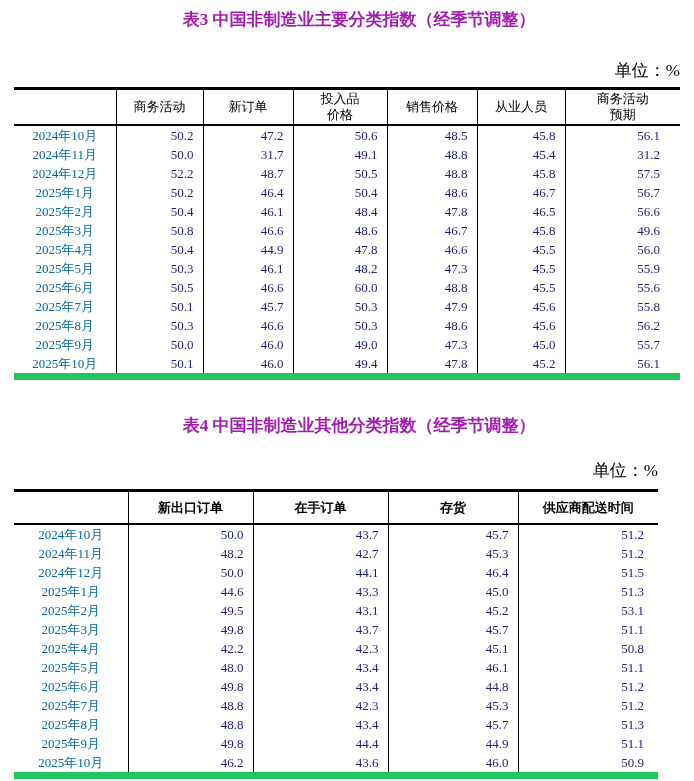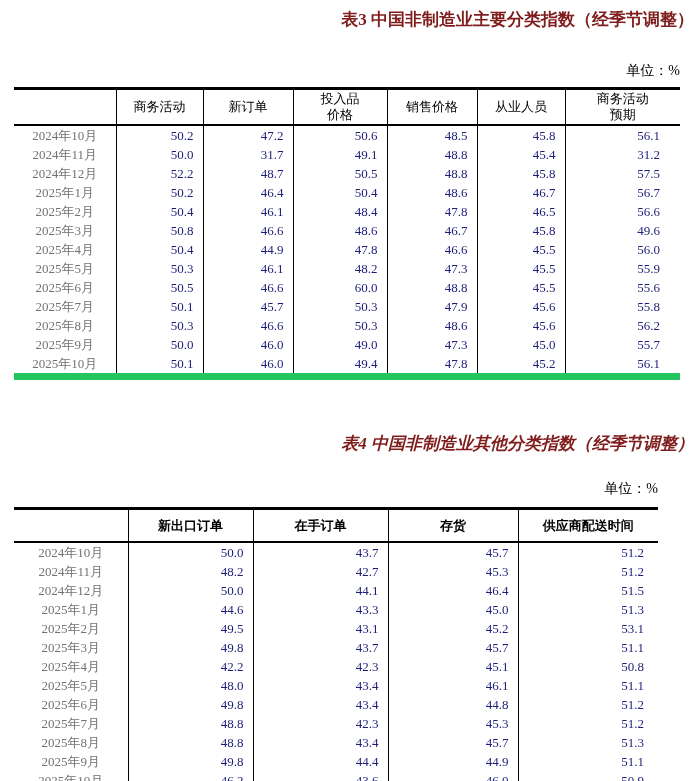--- a/index.html
+++ b/index.html
@@ -1,47 +1,47 @@
 <!DOCTYPE html>
 <html><head>
 <meta charset="utf-8">
 <style>
   html,body{margin:0;padding:0;}
   body{
     width:694px;height:781px;background:#ffffff;overflow:hidden;
     font-family:"Liberation Serif","DejaVu Serif",serif;color:#000;
   }
   .tbl-title{
-    font-size:17px;font-weight:bold;text-align:right;
-    margin:0;line-height:20px;color:#7f1d1d;padding-left:24px;
+    font-size:17px;font-weight:bold;text-align:center;
+    margin:0;line-height:20px;color:#a21caf;padding-left:24px;
   }
   #t3-title{padding-top:10px;}
-  #t4-title{margin-top:54px;font-style:italic;}
+  #t4-title{margin-top:36px;}
   .unit{
-    font-size:14px;line-height:16px;text-align:right;color:#000;
+    font-size:17px;line-height:16px;text-align:right;color:#000;
   }
   .unit3{width:666px;margin:33px 0 8px 14px;}
   .unit4{width:644px;margin:27px 0 10px 14px;}
   table.t{
     border-collapse:collapse;table-layout:fixed;margin-left:14px;
     border-top:3px solid #000;border-bottom:7px solid #22c55e;
   }
   .t3{width:666px;}
   .t4{width:644px;}
   .t th{
     font-weight:normal;font-size:13px;text-align:center;vertical-align:middle;
     border-bottom:2px solid #000;padding:0;white-space:pre-line;color:#000;
   }
   .t3 th{height:34px;line-height:16px;}
   .t4 th{height:31px;line-height:31px;font-weight:bold;}
   .t th + th, .t td + td{border-left:1px solid #000;}
   .t td{
     font-size:13px;height:19px;line-height:19px;padding:0;overflow:hidden;
   }
-  .t td.lbl{text-align:center;color:#737373;}
+  .t td.lbl{text-align:center;color:#0369a1;}
   .t td.val{text-align:right;padding-right:9px;color:#1d1d7a;}
   .t3 td.val:last-child{padding-right:20px;}
   .t4 td.val:last-child{padding-right:14px;}
 </style>
 </head>
 <body>
 
 <div>
 
   <h2 id="t3-title" class="tbl-title">表3 中国非制造业主要分类指数（经季节调整）</h2>

